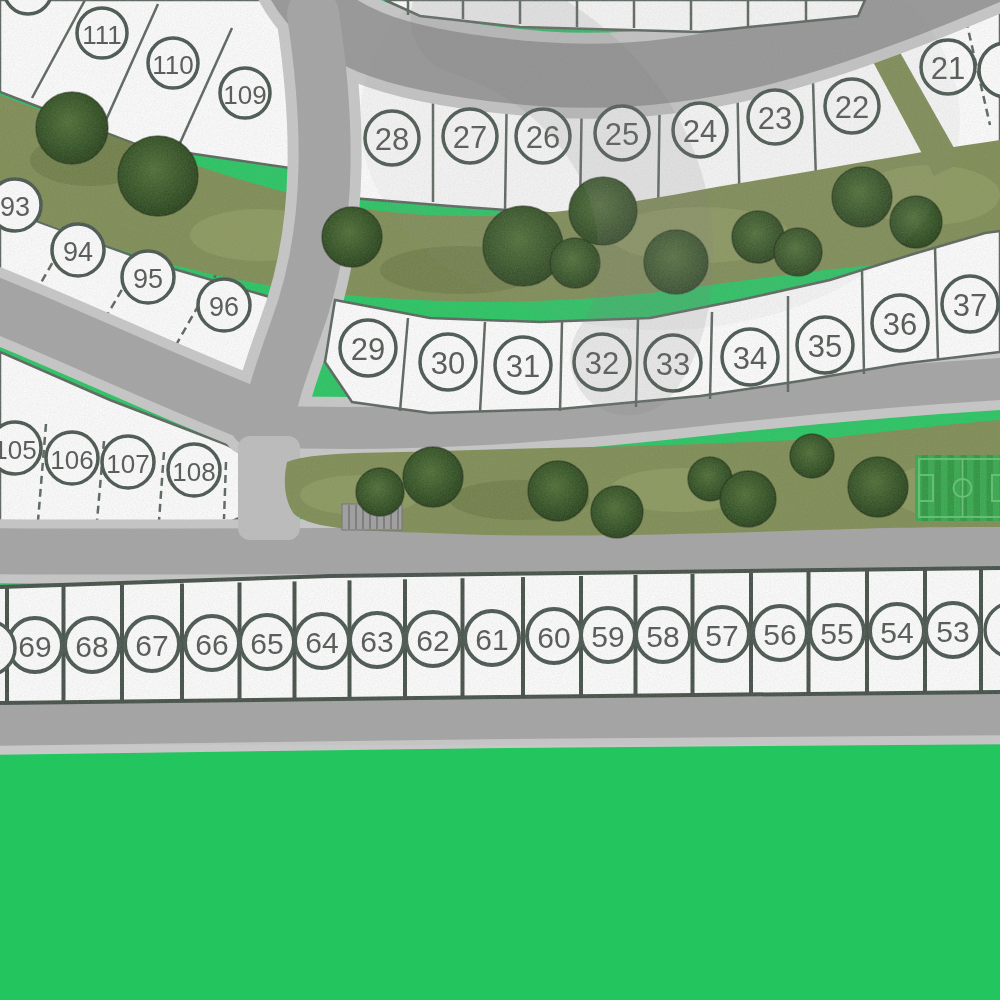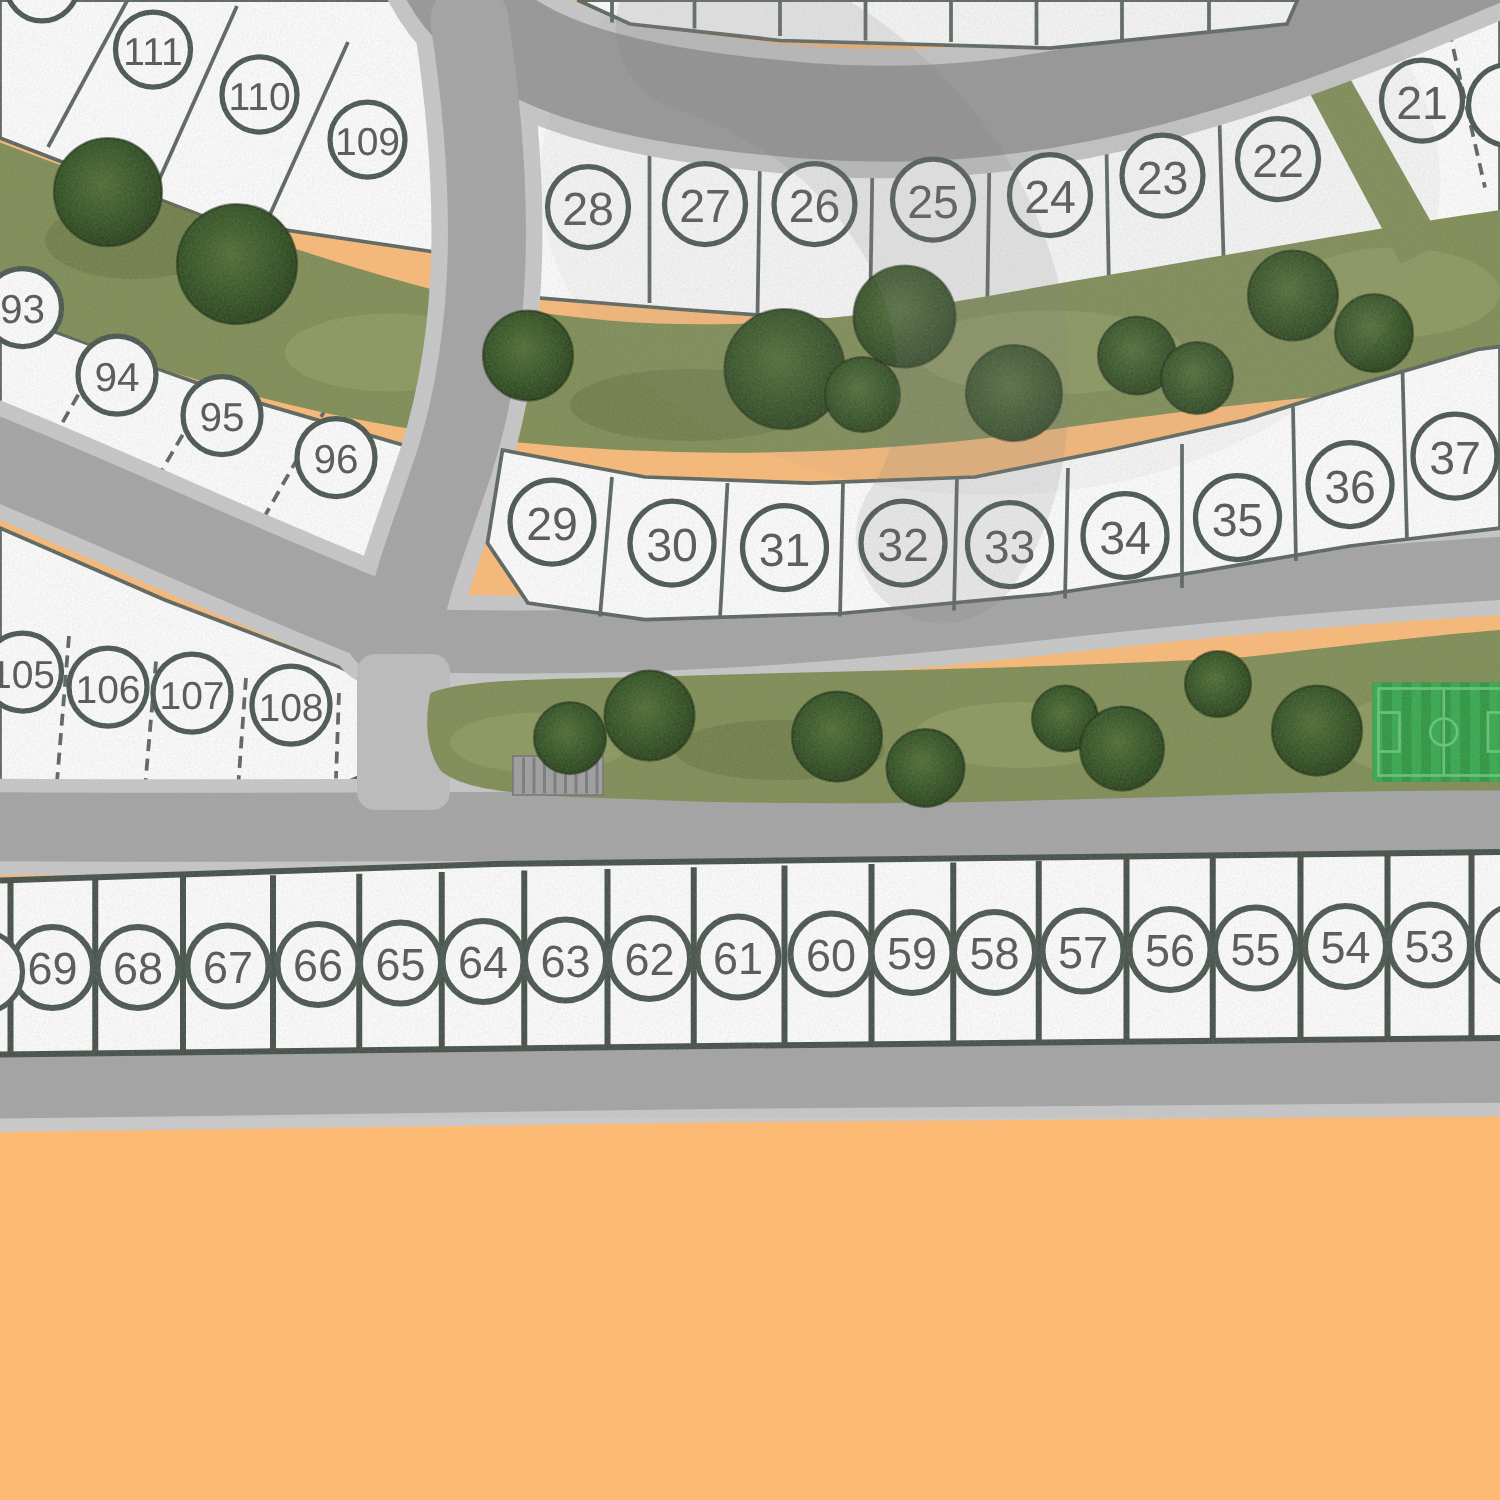--- a/index.html
+++ b/index.html
@@ -1,16 +1,16 @@
 <!DOCTYPE html>
 <html style="--lot-fill: #ffffff; --lot-line: #57625a; --bottom-line: #3f4b43; --road: #a3a3a3; --road-dark: #969696; --sidewalk: #c8c8c8; --green: #7c8b50; --green-light: #94a263; --green-dark: #5f7038;"><head>
 <meta charset="utf-8">
 <style>
   html,body{margin:0;padding:0;background:#ffffff;}
-  #stage{position:relative;width:1000px;height:1000px;background:#fdba74;overflow:hidden;}
+  #stage{position:relative;width:1000px;height:1000px;background:#22c55e;overflow:hidden;}
   svg{display:block;}
   text{font-family:"Liberation Sans","DejaVu Sans",sans-serif;}
   .lot-band{fill:var(--lot-fill);stroke:var(--lot-line);stroke-width:2.5;}
   .divider{stroke:var(--lot-line);stroke-width:2.5;fill:none;}
   .divider.dash{stroke-dasharray:8 5;}
   .sidewalk{stroke:var(--sidewalk);fill:none;stroke-linecap:round;stroke-linejoin:round;}
   .roadway{stroke:var(--road);fill:none;stroke-linecap:round;stroke-linejoin:round;}
   .roadway.dark{stroke:var(--road-dark);}
   .green{fill:var(--green);}
   .mottle-l{fill:var(--green-light);opacity:.55;}

